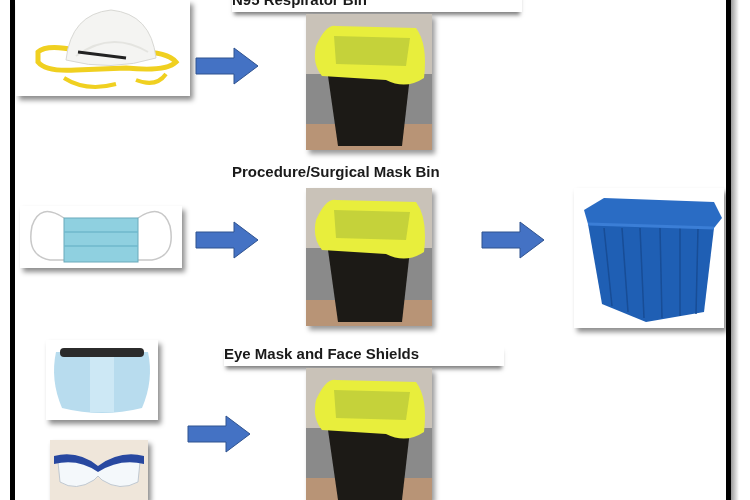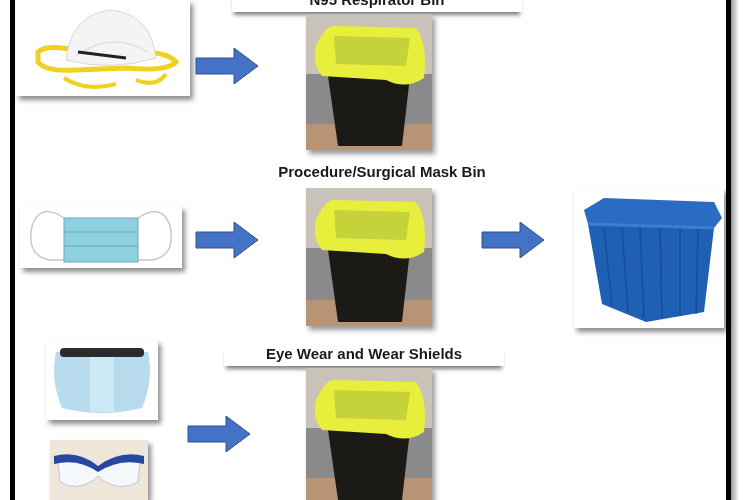--- a/index.html
+++ b/index.html
@@ -1,21 +1,21 @@
 <!DOCTYPE html>
 <html><head>
 <meta charset="utf-8">
 <style>
   html,body{margin:0;padding:0;}
   body{width:750px;height:500px;position:relative;overflow:hidden;background:#fff;font-family:"Liberation Sans",sans-serif;}
   .frame-left{position:absolute;left:10px;top:0;width:5px;height:500px;background:#000;}
   .frame-right{position:absolute;left:726px;top:0;width:5px;height:500px;background:#000;}
   .frame-right-shadow{position:absolute;left:731px;top:0;width:8px;height:500px;background:linear-gradient(to right,#9a9a9a,#fff);}
   .card{position:absolute;background:#fff;box-shadow:3px 4px 5px rgba(0,0,0,0.45);overflow:hidden;}
-  .label-bar{position:absolute;background:#fff;box-shadow:0 5px 4px -2px rgba(0,0,0,0.5);text-align:center;font-weight:bold;color:#1a1a1a;font-size:15px;line-height:20px;}
+  .label-bar{position:absolute;background:#fff;box-shadow:0 5px 4px -2px rgba(0,0,0,0.5);font-weight:bold;color:#1a1a1a;font-size:15px;line-height:20px;}
   .arrow{position:absolute;}
   .bin-photo{position:absolute;box-shadow:3px 4px 5px rgba(0,0,0,0.4);overflow:hidden;background:#b9a894;}
 </style>
 </head>
 <body>
 
 <div>
   <div class="frame-left"></div>
   <div class="frame-right"></div>
   <div class="frame-right-shadow"></div>
@@ -96,21 +96,21 @@
 </div>
 
 <div class="card" style="left:46px;top:340px;width:112px;height:80px;">
   <svg width="112" height="80" viewBox="0 0 112 80">
     <path d="M10 12 H102 Q108 40 96 68 Q56 78 16 68 Q4 40 10 12 Z" fill="#b8dcee"></path>
     <rect x="44" y="12" width="24" height="60" fill="#d2ebf6" opacity="0.8"></rect>
     <rect x="14" y="8" width="84" height="9" rx="4" fill="#2b2b2b"></rect>
   </svg>
 </div>
 
-<div class="label-bar" style="left:224px;top:344px;width:280px;height:22px;">Eye Wear and Wear Shields</div>
+<div class="label-bar" style="left:224px;top:344px;width:280px;height:22px;">Eye Mask and Face Shields</div>
 
 <div class="card" style="left:50px;top:440px;width:98px;height:60px;background:#efe6da;">
   <svg width="98" height="60" viewBox="0 0 98 60">
     <path d="M8 22 Q30 14 48 28 Q66 14 90 22 L88 42 Q70 52 52 40 L48 36 L44 40 Q26 52 10 42 Z" fill="#f4f8fb" stroke="#c0c8d0" stroke-width="1"></path>
     <path d="M4 16 Q28 10 48 26 Q70 10 94 16 L94 24 Q70 18 48 32 Q28 18 4 24 Z" fill="#2848a0"></path>
   </svg>
 </div>
 
 <svg class="arrow" style="left:186px;top:414px;" width="66" height="40" viewBox="0 0 66 40">
   <path d="M2 12 H40 V2 L64 20 L40 38 V28 H2 Z" fill="#4472c4" stroke="#2f528f" stroke-width="1"></path>

